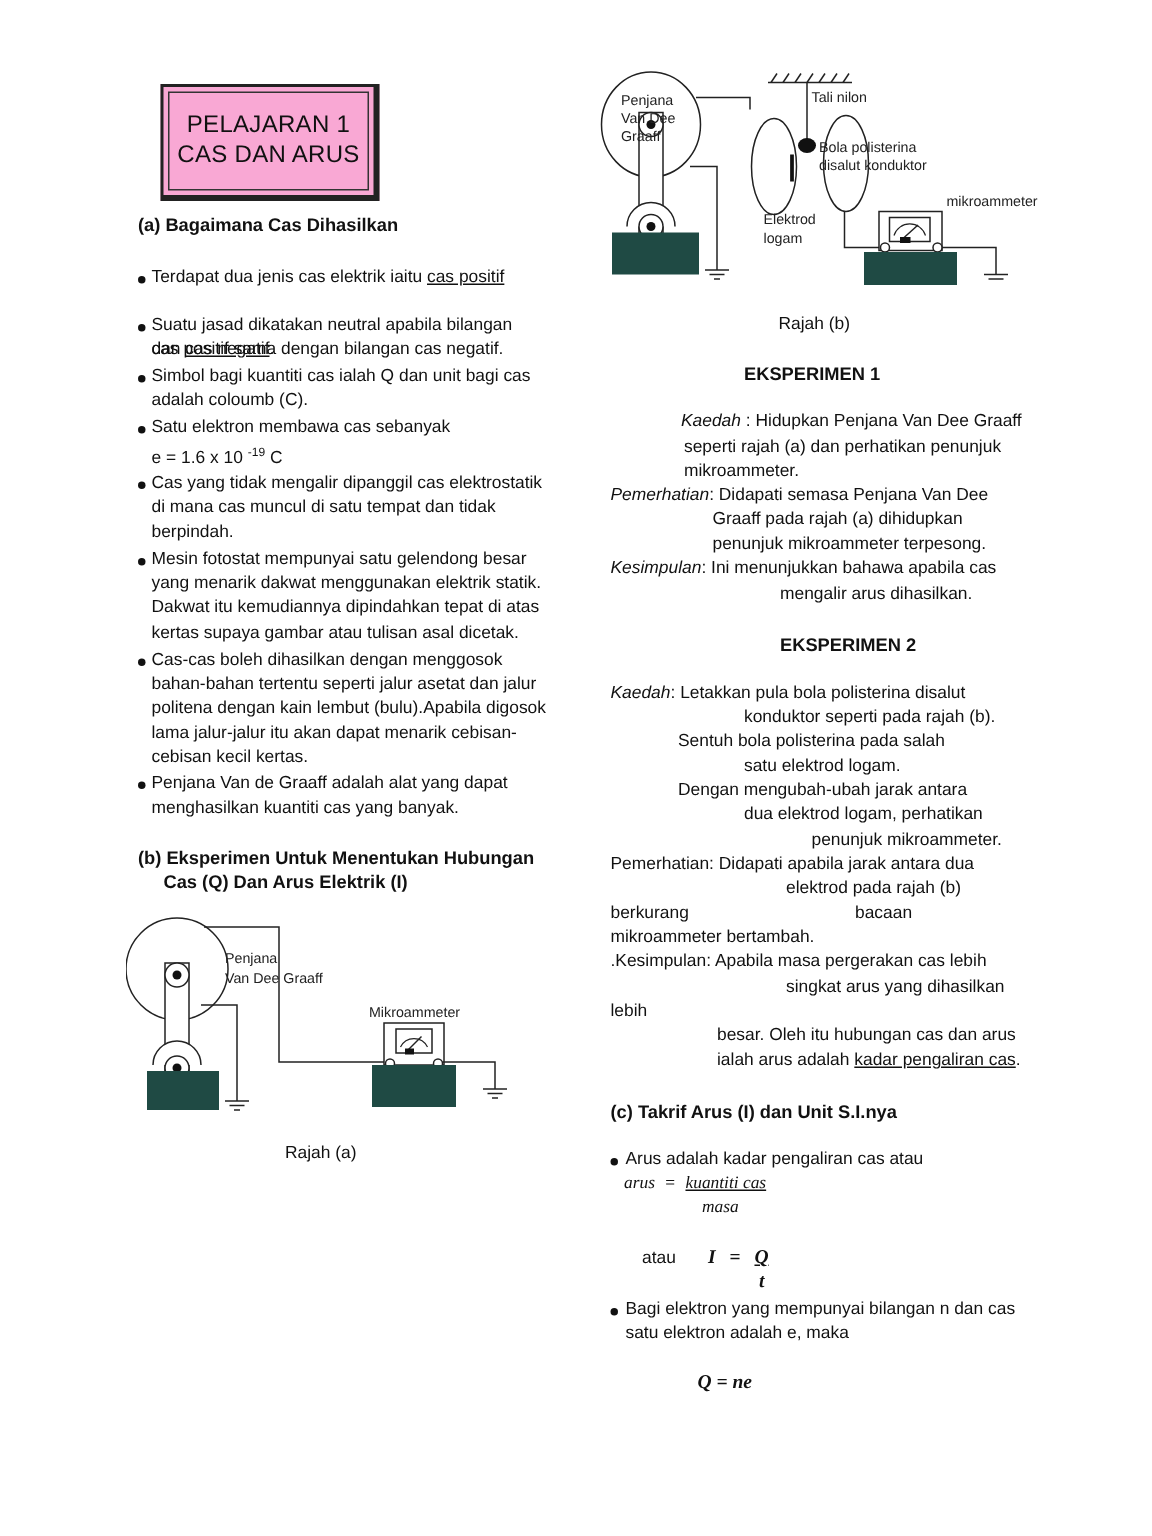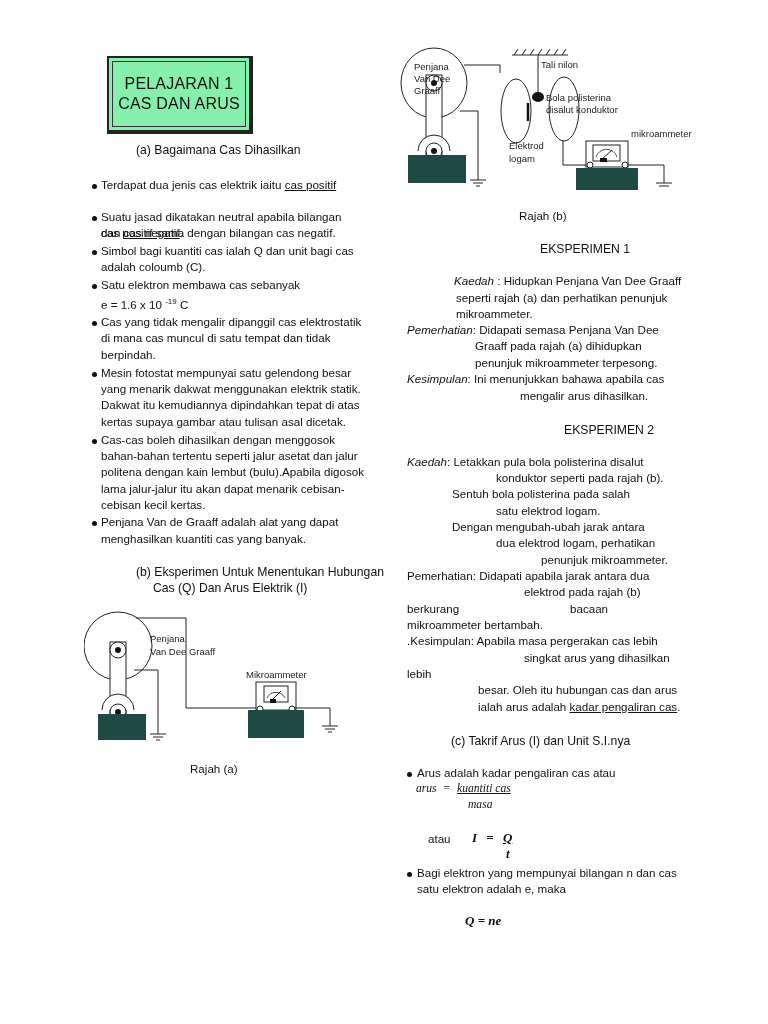--- a/index.html
+++ b/index.html
@@ -7,26 +7,26 @@
          font-family:"Liberation Sans", sans-serif; color:#111; }
   .abs { position:absolute; }
   .txt { font-size:11.6px; line-height:16.6px; white-space:nowrap; }
   .bold { font-weight:bold; }
   .ital { font-style:italic; }
   .u { text-decoration:underline; }
   .serif { font-family:"Liberation Serif", serif; }
   
   .title-outer { left:107px; top:56px; width:134px; height:66px;
     border:2px solid #222; border-right-width:4px; border-bottom-width:4px;
-    padding:3px; background:#86efac; }
+    padding:3px; background:#f9a8d4; }
   .title-inner { width:100%; height:100%; border:1.5px solid #333; box-sizing:border-box;
     display:flex; flex-direction:column; align-items:center; justify-content:center; }
   .title-line { font-size:16px; line-height:20px; letter-spacing:0.2px; }
   .bullet { position:absolute; width:5px; height:5px; border-radius:50%; background:#111; }
-  .heading { font-size:12.2px; font-weight:normal;margin-left:44px; }
+  .heading { font-size:12.2px; font-weight:bold; }
   svg text { font-family:"Liberation Sans", sans-serif; }
 </style>
 </head>
 <body>
 
 <div class="abs title-outer">
   <div class="title-inner">
     <div class="title-line">PELAJARAN 1</div>
     <div class="title-line">CAS DAN ARUS</div>
   </div>

